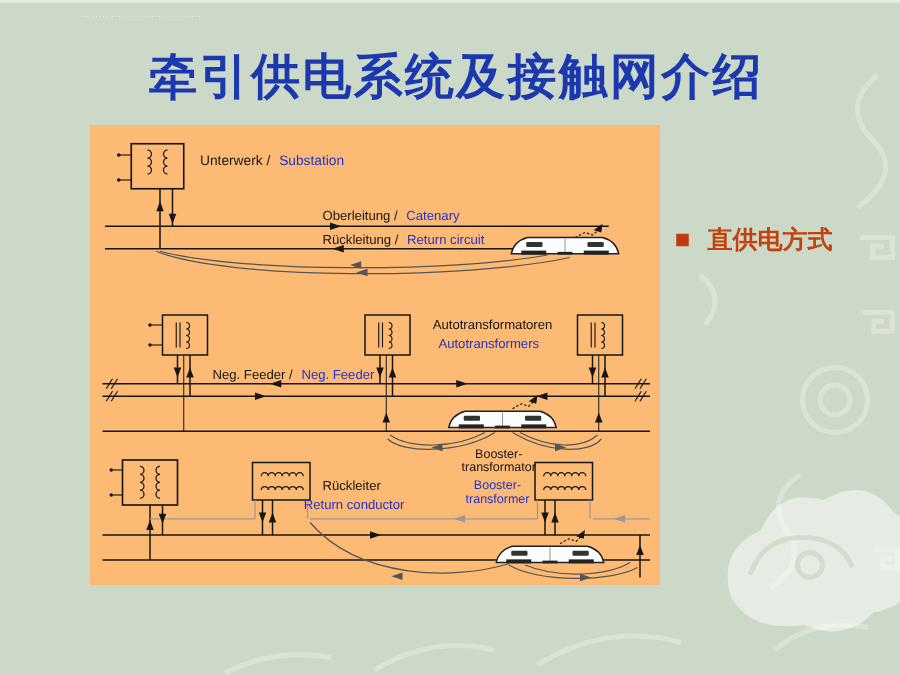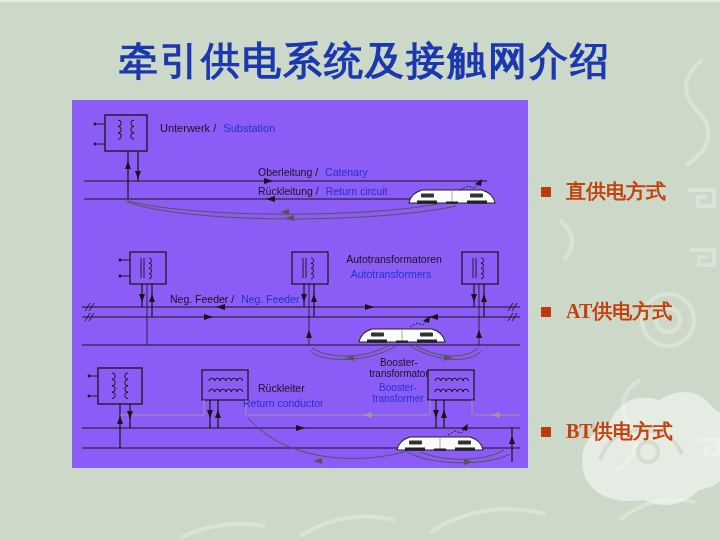--- a/index.html
+++ b/index.html
@@ -4,21 +4,21 @@
 <style>
   html,body{margin:0;padding:0;}
   body{width:720px;height:540px;overflow:hidden;font-family:"Liberation Sans","DejaVu Sans",sans-serif;}
   .slide{position:relative;width:720px;height:540px;background:#cdd9c8;overflow:hidden;}
   .bg-tex{position:absolute;left:0;top:0;z-index:0;}
   .watermark{position:absolute;left:66px;top:10px;z-index:3;font-size:5px;line-height:6px;
     color:rgba(255,255,255,0.92);letter-spacing:1px;white-space:nowrap;}
   .title{position:absolute;left:0;top:34px;width:730px;z-index:3;text-align:center;
     font-size:39px;font-weight:bold;letter-spacing:2px;color:#1c38ae;
     font-family:"Liberation Sans","DejaVu Sans",sans-serif;}
-  .panel{position:absolute;left:72px;top:100px;width:456px;height:368px;background:#8b5cf6;z-index:2;}
+  .panel{position:absolute;left:72px;top:100px;width:456px;height:368px;background:#fdba74;z-index:2;}
   .bullets{position:absolute;left:0;top:0;width:720px;height:540px;z-index:3;}
   .bullet-row{position:absolute;left:541px;display:flex;align-items:center;gap:15px;}
   .bullet-sq{width:10px;height:10px;background:#bf3a10;flex:0 0 auto;}
   .bullet-label{font-size:20px;font-weight:bold;color:#c2410c;white-space:nowrap;
     font-family:"Liberation Serif","DejaVu Serif",serif;}
   svg text{font-family:"Liberation Sans","DejaVu Sans",sans-serif;}
 </style>
 </head>
 <body>
 
@@ -254,23 +254,15 @@
       <text x="326" y="291" font-size="10" text-anchor="middle" fill="#2233cc">Booster-</text>
       <text x="326" y="302" font-size="10" text-anchor="middle" fill="#2233cc">transformer</text>
     </svg>
   </div>
 
   <div class="bullets">
     <div class="bullet-row" style="top:178px;">
       <span class="bullet-sq"></span>
       <span class="bullet-label">直供电方式</span>
     </div>
-    <div class="bullet-row" style="top:298px;">
-      <span class="bullet-sq"></span>
-      <span class="bullet-label">AT供电方式</span>
-    </div>
-    <div class="bullet-row" style="top:418px;">
-      <span class="bullet-sq"></span>
-      <span class="bullet-label">BT供电方式</span>
-    </div>
   </div>
 
 </div>
 
 </body></html>

